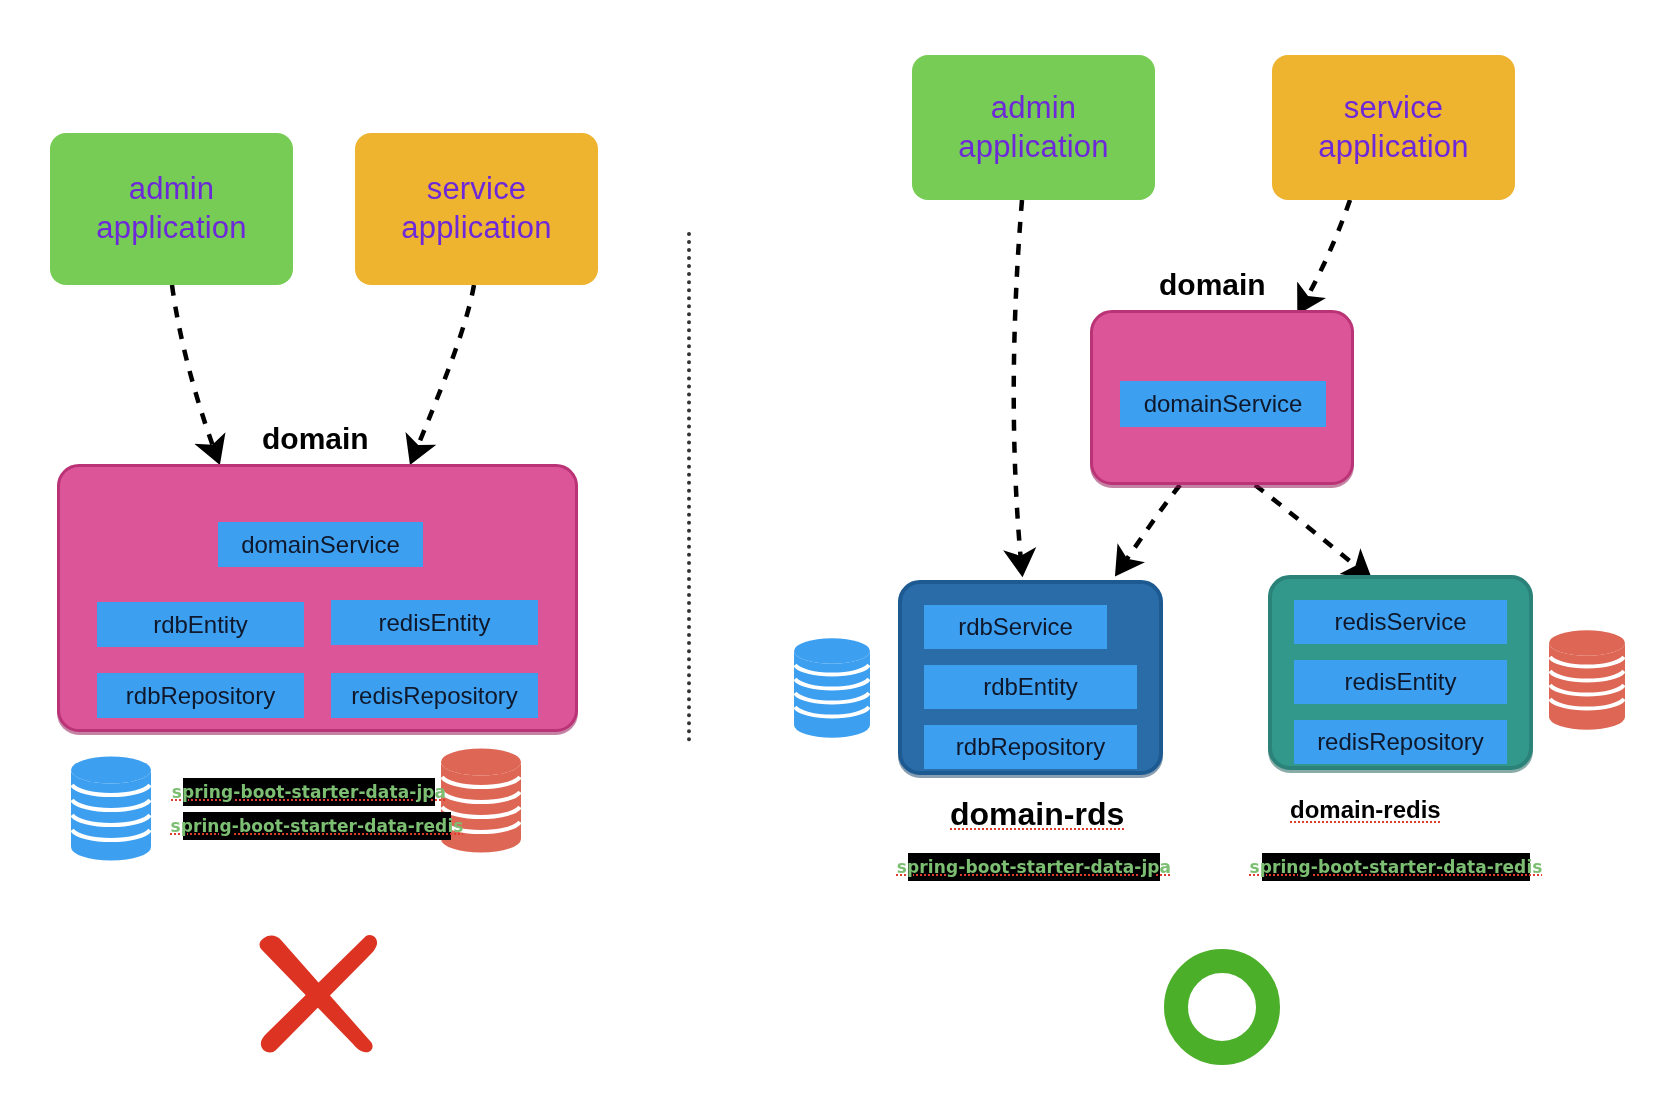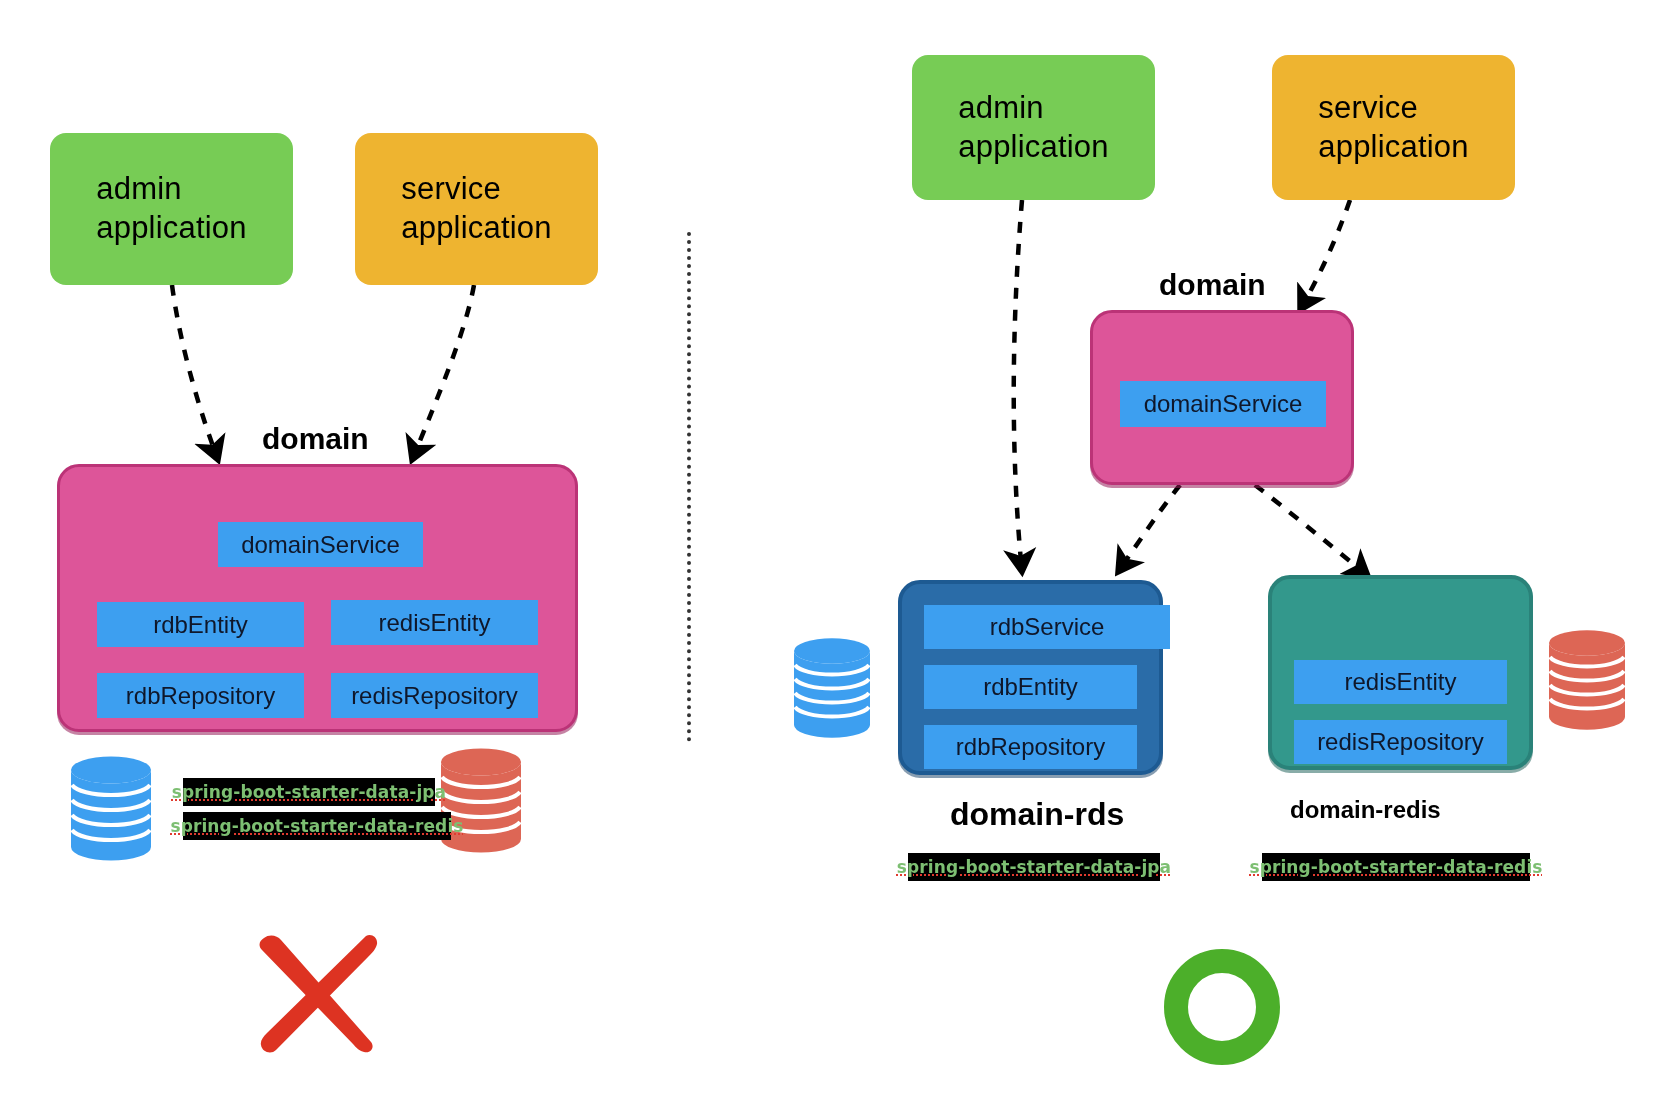--- a/index.html
+++ b/index.html
@@ -18,22 +18,22 @@
     overflow: hidden;
   }
   .abs { position: absolute; }
 
   
   .app-box {
     border-radius: 16px;
     display: flex;
     align-items: center;
     justify-content: center;
-    text-align: left;
-    color: #000000;
+    text-align: center;
+    color: #6d28d9;
     font-size: 31px;
     line-height: 1.25;
     letter-spacing: 0.2px;
     box-sizing: border-box;
     padding: 6px 10px;
   }
   .app-admin   { background: #77cc55; }
   .app-service { background: #eeb430; }
 
   
@@ -80,20 +80,21 @@
     text-underline-offset: 2px;
   }
 
   
   .label-bold {
     font-weight: bold;
     color: #000000;
     white-space: nowrap;
   }
   .label-bold.spell {
+    text-decoration: underline;
     text-decoration-color: #e03b2f;
     text-decoration-style: dotted;
     text-decoration-thickness: 2px;
     text-underline-offset: 3px;
   }
 
   
   .code-chip {
     background: #000000;
     color: #7dbf72;
@@ -257,38 +258,41 @@
   <div class="abs label-bold" style="left:1159px; top:268px; font-size:30px;">domain</div>
 
   <div class="abs module module-domain-right" style="left:1090px; top:310px; width:264px; height:175px;"></div>
 
   <div class="abs chip" style="left:1120px; top:381px; width:206px; height:46px;">
     <span>domainService</span>
   </div>
 
   <div class="abs module module-rds" style="left:898px; top:580px; width:265px; height:195px;"></div>
 
-  <div class="abs chip spell" style="left:924px; top:605px; width:246px; height:44px;">
+  <div class="abs chip spell" style="left:924px; top:605px; width:183px; height:44px;">
     <span>rdbService</span>
   </div>
   <div class="abs chip spell" style="left:924px; top:665px; width:213px; height:44px;">
     <span>rdbEntity</span>
   </div>
   <div class="abs chip spell" style="left:924px; top:725px; width:213px; height:44px;">
     <span>rdbRepository</span>
   </div>
 
   <div class="abs label-bold spell" style="left:950px; top:796px; font-size:32px;">domain-rds</div>
 
   <div class="abs code-chip" style="left:908px; top:853px; width:252px; height:28px;">
     <span>spring-boot-starter-data-jpa</span>
   </div>
 
   <div class="abs module module-redis" style="left:1268px; top:575px; width:265px; height:195px;"></div>
 
+  <div class="abs chip" style="left:1294px; top:600px; width:213px; height:44px;">
+    <span>redisService</span>
+  </div>
   <div class="abs chip spell" style="left:1294px; top:660px; width:213px; height:44px;">
     <span>redisEntity</span>
   </div>
   <div class="abs chip spell" style="left:1294px; top:720px; width:213px; height:44px;">
     <span>redisRepository</span>
   </div>
 
   <div class="abs label-bold spell" style="left:1290px; top:796px; font-size:24px;">domain-redis</div>
 
   <div class="abs code-chip" style="left:1262px; top:853px; width:268px; height:28px;">

